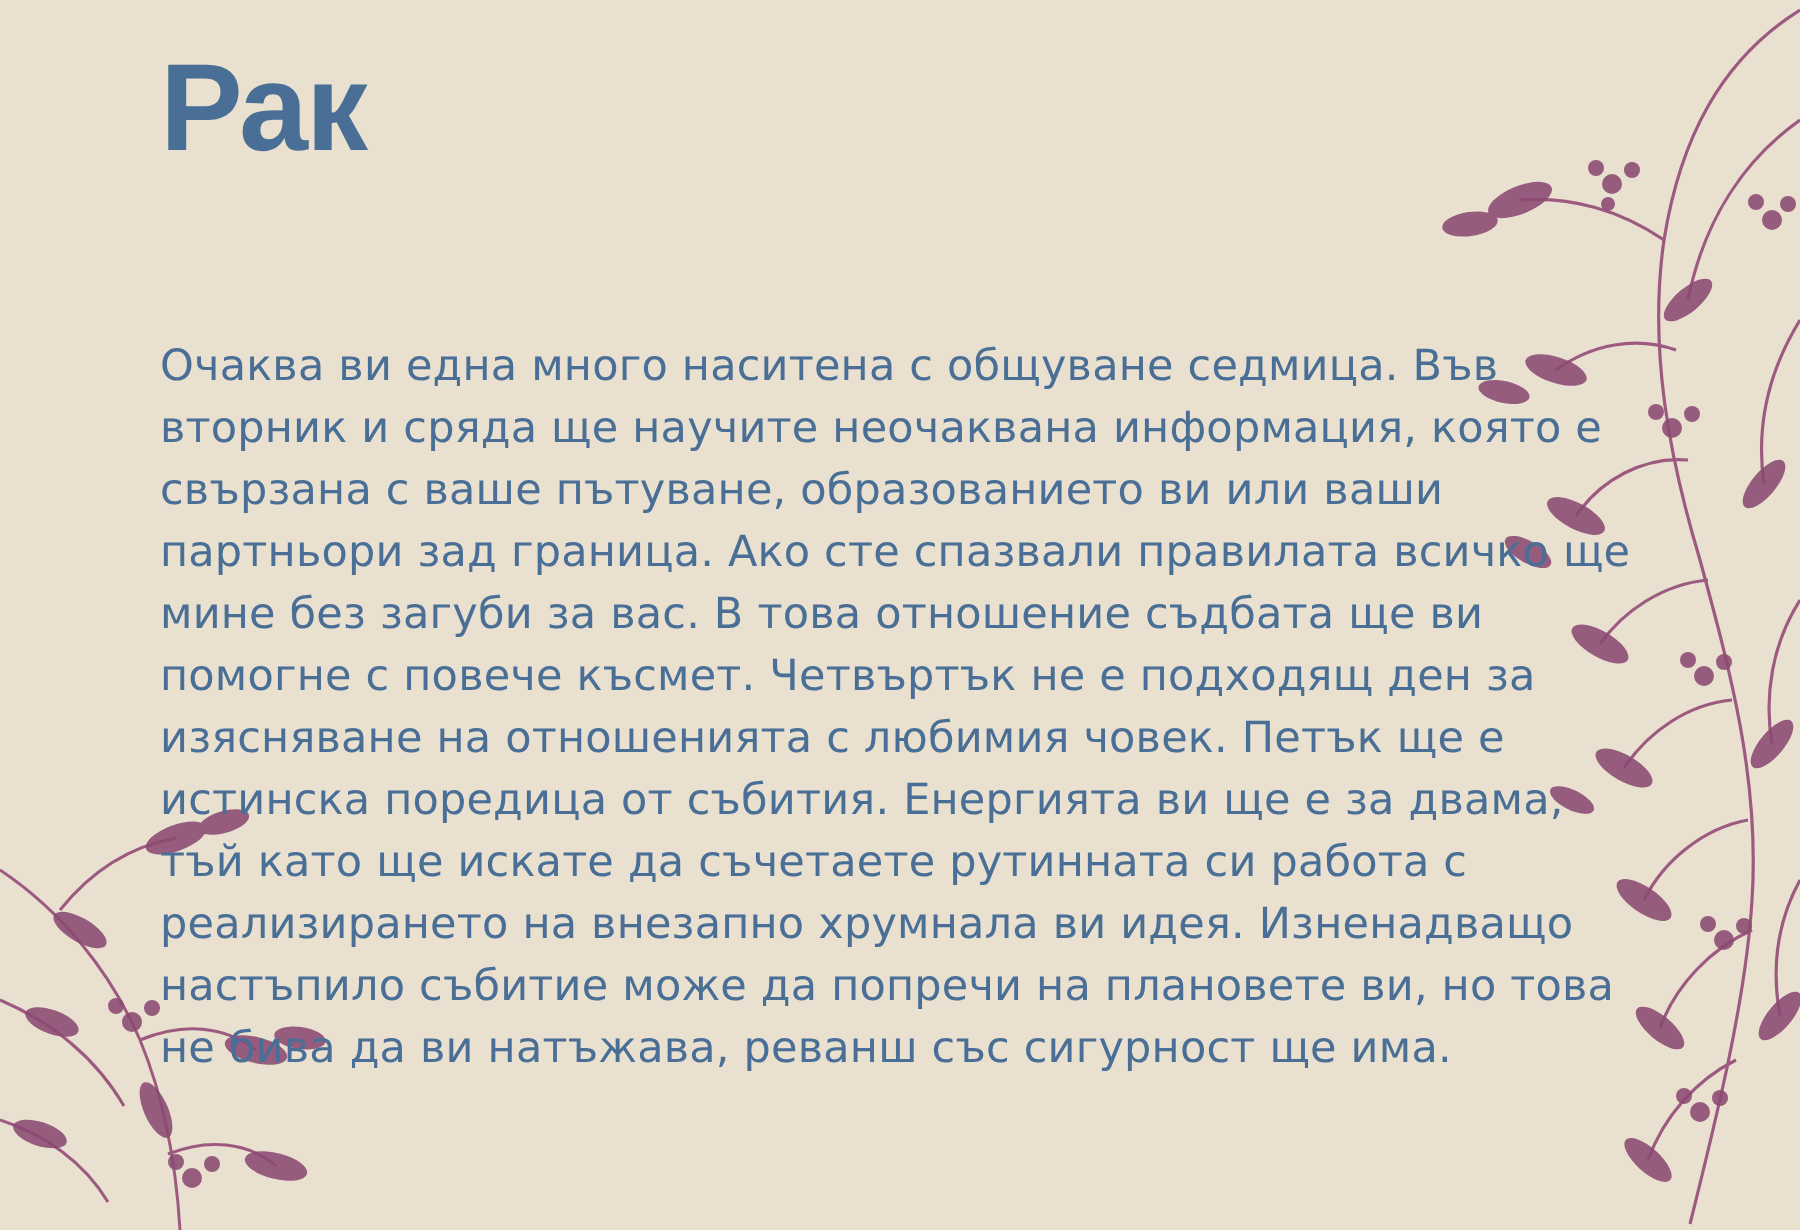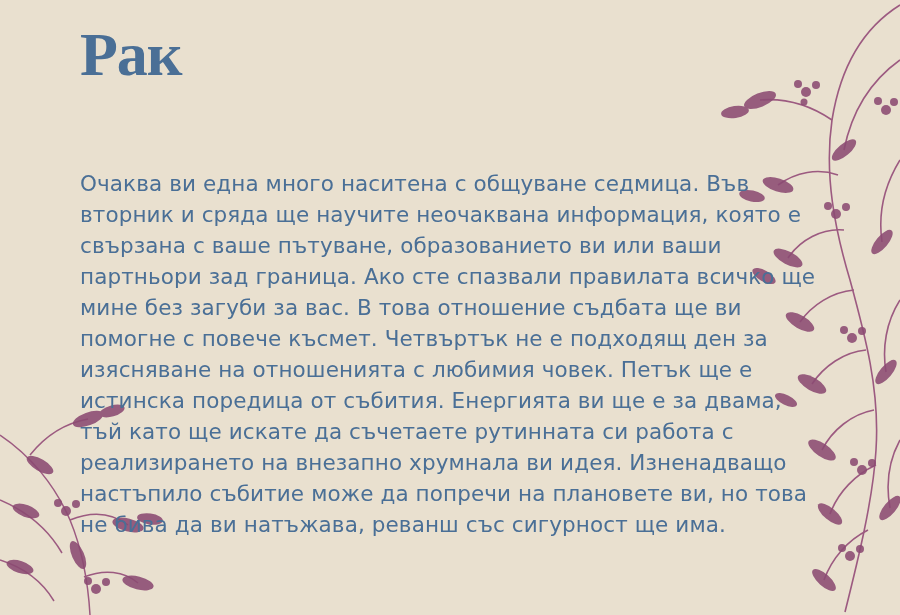--- a/index.html
+++ b/index.html
@@ -40,21 +40,21 @@
     position: absolute;
     left: 0;
     top: 0;
     width: 900px;
     height: 615px;
   }
   #title {
     position: absolute;
     left: 80px;
     top: 22px;
-    font-family: Liberation Serif, serif;
+    font-family: Liberation Sans, sans-serif;
     font-weight: bold;
     font-size: 62px;
     letter-spacing: -1px;
     color: #4a6f96;
     line-height: 1.05;
     white-space: nowrap;
   }
   #body-text {
     position: absolute;
     left: 80px;

